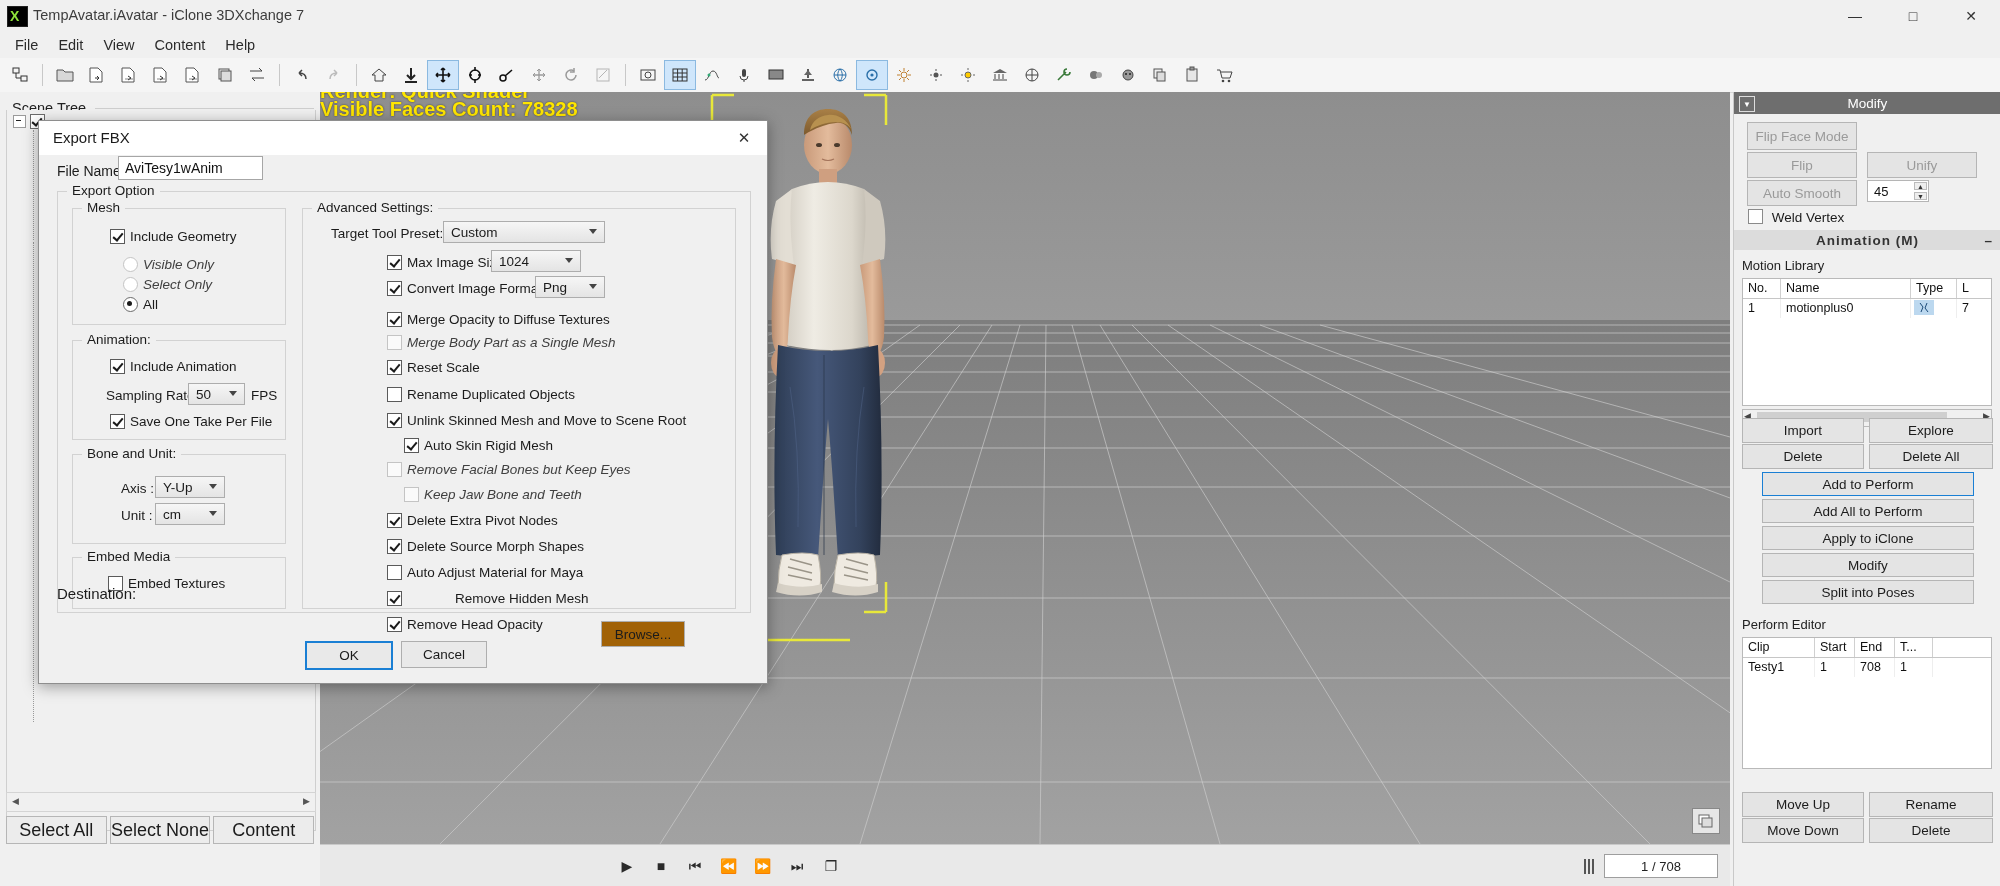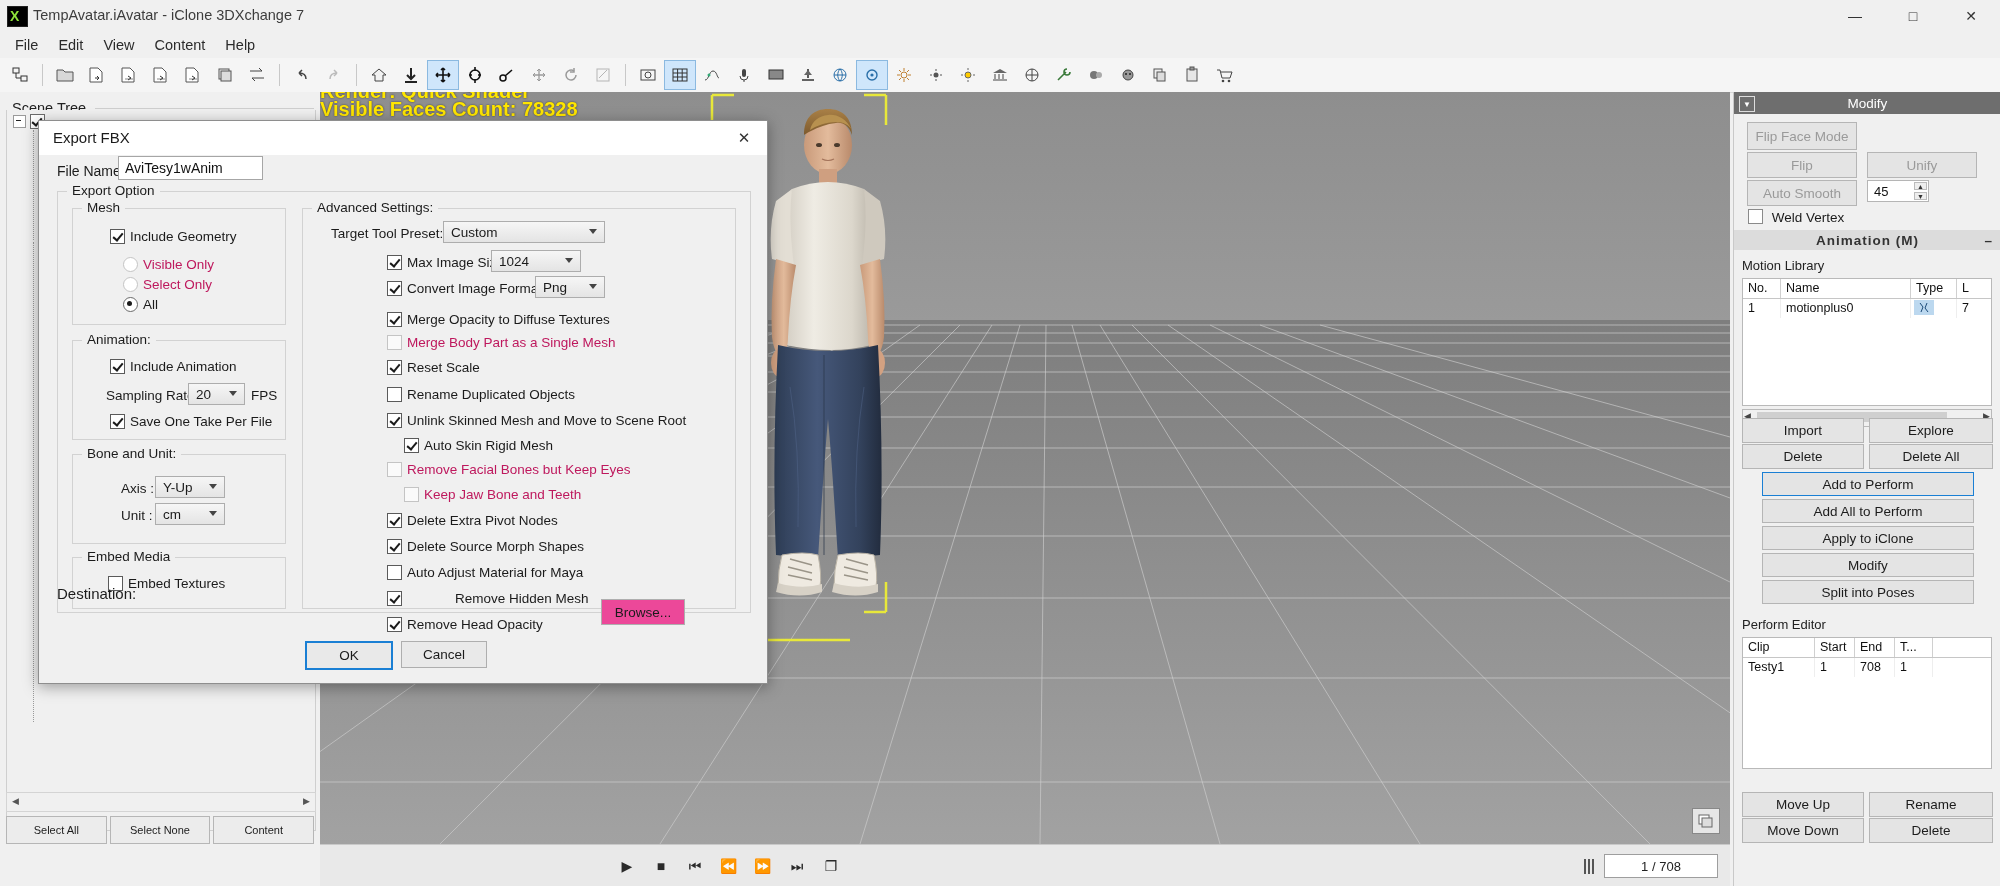--- a/index.html
+++ b/index.html
@@ -35,21 +35,21 @@
   .st-title{position:absolute;left:12px;top:8px;font-size:14.5px;color:#222;}
   .st-line{position:absolute;left:95px;top:16px;right:6px;height:1px;background:#cfcfcf;}
   .st-box{position:absolute;left:6px;top:18px;width:308px;height:720px;border:1px solid #cfcfcf;border-top:none;background:#f0f0f0;}
   .tree-row{position:absolute;font-size:13px;color:#222;display:flex;align-items:center;}
   .tn-exp{width:11px;height:11px;border:1px solid #9a9a9a;background:#fff;display:inline-block;position:relative;margin-right:4px;}
   .tn-exp:before{content:"";position:absolute;left:2px;top:4px;width:5px;height:1px;background:#222;}
   .tn-chk{width:13px;height:13px;border:1px solid #6b6b6b;background:#fff;display:inline-block;position:relative;margin-right:4px;}
   .tn-chk:after{content:"";position:absolute;left:3px;top:1px;width:4px;height:8px;border:solid #1b1b1b;border-width:0 2px 2px 0;transform:rotate(40deg);}
   .dotline{position:absolute;border-left:1px dotted #9a9a9a;}
   .st-bottom{position:absolute;left:6px;bottom:42px;width:308px;height:28px;display:flex;gap:3px;align-items:center;}
-  .st-btn{flex:1;height:26px;background:#ececec;border:1px solid #b6b6b6;font-size:11px;display:flex;align-items:center;justify-content:center;color:#1c1c1c;}
+  .st-btn{flex:1;height:26px;background:#ececec;border:1px solid #b6b6b6;font-size:18px;display:flex;align-items:center;justify-content:center;color:#1c1c1c;}
   .st-scrollbar{position:absolute;left:6px;bottom:74px;width:308px;height:18px;background:#f0f0f0;border:1px solid #d4d4d4;}
   .st-sb-arrow{position:absolute;top:0;width:17px;height:16px;background:#f0f0f0;display:flex;align-items:center;justify-content:center;font-size:9px;color:#555;}
 
   
   .viewport{position:absolute;left:320px;top:92px;width:1410px;height:752px;overflow:hidden;background:#8a8a8a;}
   .vp-sky{position:absolute;left:0;top:0;width:100%;height:230px;background:linear-gradient(#8e8e8e,#9a9a9a);}
   .vp-floor{position:absolute;left:0;top:228px;width:100%;height:524px;background:linear-gradient(#7e7e7e,#a2a2a2);}
   .grid-svg{position:absolute;left:0;top:0;width:100%;height:100%;}
   .render-text{position:absolute;left:0;top:-12px;font-size:20px;color:#ffe600;font-weight:bold;text-shadow:0 0 2px #333;white-space:nowrap;}
   .vp-corner{position:absolute;right:10px;bottom:10px;width:26px;height:24px;background:#e6e6e6;border:1px solid #888;display:flex;align-items:center;justify-content:center;}
@@ -92,21 +92,21 @@
   .dlg-close{position:absolute;right:6px;top:4px;width:34px;height:26px;display:flex;align-items:center;justify-content:center;font-size:15px;color:#333;}
   .fieldset{position:absolute;border:1px solid #d2d2d2;}
   .legend{position:absolute;background:#f0f0f0;padding:0 5px;font-size:13.5px;color:#1b1b1b;top:-9px;left:9px;}
   .cbx{width:13px;height:13px;border:1px solid #5a5a5a;background:#fff;display:inline-block;position:relative;vertical-align:-2px;margin-right:5px;flex:none;}
   .cbx.on:after{content:"";position:absolute;left:3.5px;top:0.5px;width:4px;height:8px;border:solid #1b1b1b;border-width:0 2px 2px 0;transform:rotate(40deg);}
   .cbx.dis{border-color:#c4c4c4;background:#fafafa;}
   .rad{width:13px;height:13px;border:1px solid #6a6a6a;border-radius:50%;background:#fff;display:inline-block;position:relative;vertical-align:-2px;margin-right:5px;flex:none;}
   .rad.on:after{content:"";position:absolute;left:3px;top:3px;width:5px;height:5px;border-radius:50%;background:#1b1b1b;}
   .rad.dis{border-color:#c4c4c4;}
   .optrow{display:flex;align-items:center;font-size:13.5px;color:#1b1b1b;position:absolute;white-space:nowrap;}
-  .optrow.dim{color:#be185d;}
+  .optrow.dim{color:#404040;font-style:italic;}
   .ddl{height:22px;border:1px solid #adadad;background:linear-gradient(#f6f6f6,#e4e4e4);display:flex;align-items:center;font-size:13.5px;color:#1b1b1b;padding-left:7px;box-sizing:border-box;position:absolute;}
   .ddl .arrow{position:absolute;right:7px;top:7px;width:0;height:0;border-left:4px solid transparent;border-right:4px solid transparent;border-top:5px solid #444;}
 </style>
 </head>
 <body>
 
 <div class="app">
 
   <div class="titlebar">
     <div class="tb-icon">
@@ -643,21 +643,21 @@
       <div class="fieldset" style="left:14px;top:148px;width:212px;height:98px;">
         <div class="legend">Animation:</div>
         <div class="optrow" style="left:37px;top:18px;">
           <span class="cbx on"></span>
           <span>Include Animation</span>
         </div>
         <div class="optrow" style="left:33px;top:47px;">
           <span>Sampling Rate :</span>
         </div>
         <div class="ddl" style="left:115px;top:42px;width:57px;">
-          <span>20</span>
+          <span>50</span>
           <span class="arrow"></span>
         </div>
         <div class="optrow" style="left:178px;top:47px;">FPS</div>
         <div class="optrow" style="left:37px;top:73px;">
           <span class="cbx on"></span>
           <span>Save One Take Per File</span>
         </div>
       </div>
 
       <div class="fieldset" style="left:14px;top:262px;width:212px;height:88px;">
@@ -758,19 +758,19 @@
           <span>Remove Hidden Mesh</span>
         </div>
         <div class="optrow" style="left:84px;top:408px;">
           <span class="cbx on"></span>
           <span>Remove Head Opacity</span>
         </div>
       </div>
     </div>
 
     <div style="position:absolute;left:18px;top:464px;font-size:15px;color:#1b1b1b;">Destination:</div>
-    <div style="position:absolute;left:562px;top:478px;width:82px;height:24px;background:#ec4899;border:1px solid #aeaeae;font-size:13.5px;display:flex;align-items:center;justify-content:center;color:#1b1b1b;">Browse...</div>
+    <div style="position:absolute;left:562px;top:500px;width:82px;height:24px;background:#a16207;border:1px solid #aeaeae;font-size:13.5px;display:flex;align-items:center;justify-content:center;color:#1b1b1b;">Browse...</div>
 
     <div style="position:absolute;left:266px;top:520px;width:84px;height:25px;background:#e9e9e9;border:2px solid #1a7fd4;font-size:13.5px;display:flex;align-items:center;justify-content:center;color:#1b1b1b;">OK</div>
     <div style="position:absolute;left:362px;top:520px;width:84px;height:25px;background:#e9e9e9;border:1px solid #aeaeae;font-size:13.5px;display:flex;align-items:center;justify-content:center;color:#1b1b1b;">Cancel</div>
   </div>
 
 </div>
 
 </body></html>

